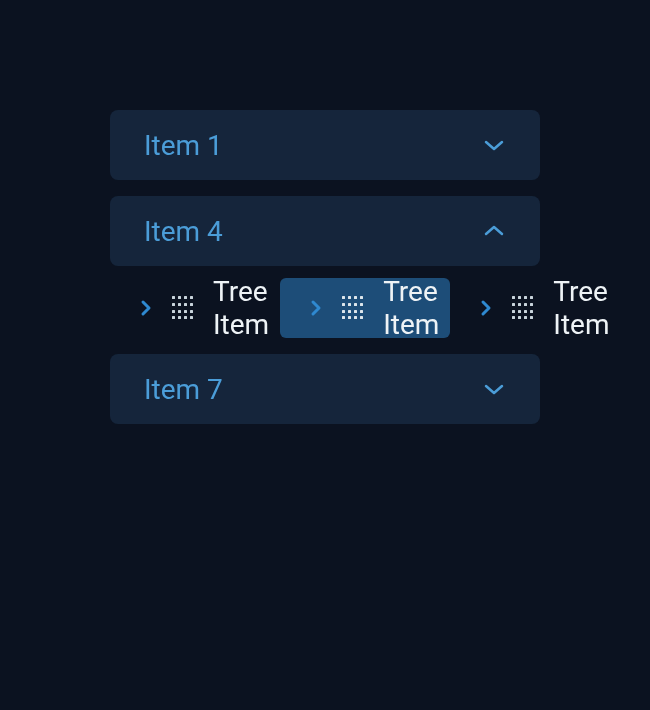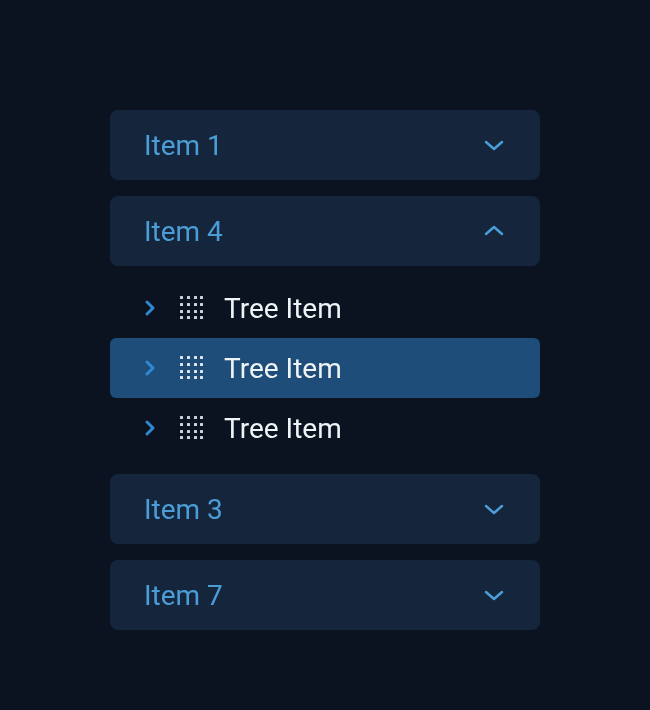--- a/index.html
+++ b/index.html
@@ -50,21 +50,21 @@
     }
     .chevron svg {
       stroke: #4b9dd8;
       stroke-width: 2.5;
       fill: none;
       stroke-linecap: round;
       stroke-linejoin: round;
     }
     .tree {
       display: flex;
-      flex-direction: column;
+      flex-direction: row;
       margin-top: 12px;
     }
     .tree-item {
       height: 60px;
       display: flex;
       align-items: center;
       padding-left: 30px;
       gap: 20px;
       cursor: pointer;
       border-radius: 6px;
@@ -214,30 +214,20 @@
             <span></span>
             <span></span>
             <span></span>
         </span>
         <span class="tree-label">Tree Item</span>
       </div>
 
     </div>
   </div>
 
-  <div class="accordion-item">
-    <div class="accordion-header">
-      <span class="accordion-title">Item 3</span>
-      <span class="chevron">
-        <svg width="20" height="12" viewBox="0 0 20 12">
-            <polyline points="2,3 10,10 18,3"></polyline>
-          </svg>
-      </span>
-    </div>
-  </div>
 
   <div class="accordion-item">
     <div class="accordion-header">
       <span class="accordion-title">Item 7</span>
       <span class="chevron">
         <svg width="20" height="12" viewBox="0 0 20 12">
             <polyline points="2,3 10,10 18,3"></polyline>
           </svg>
       </span>
     </div>

